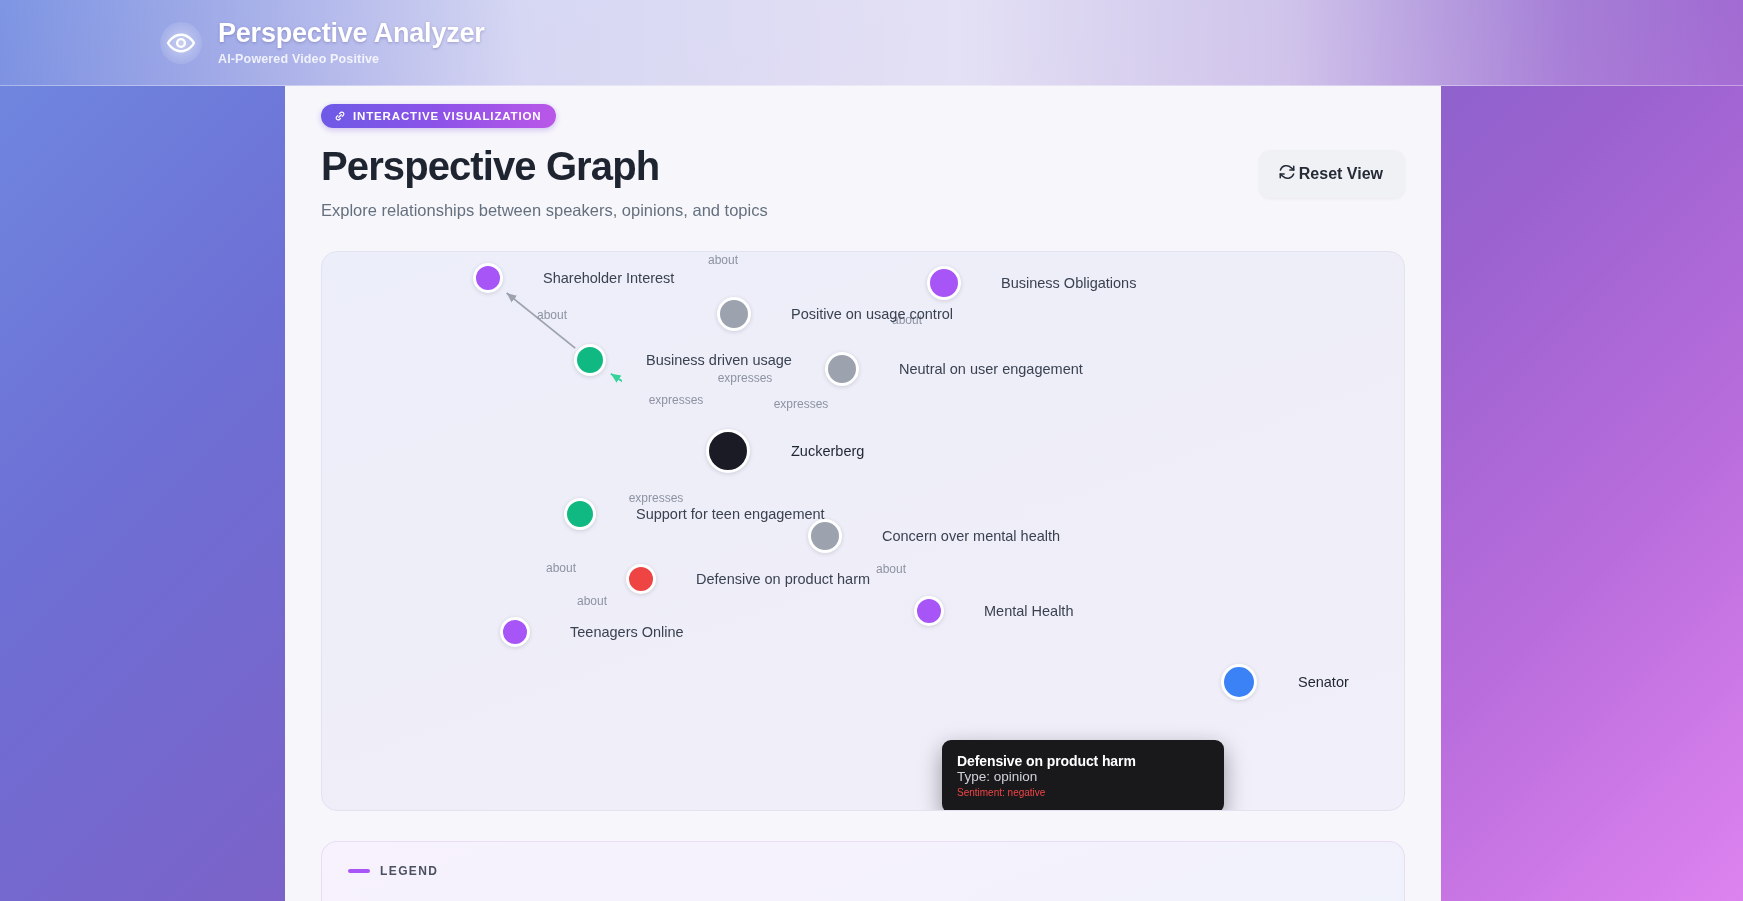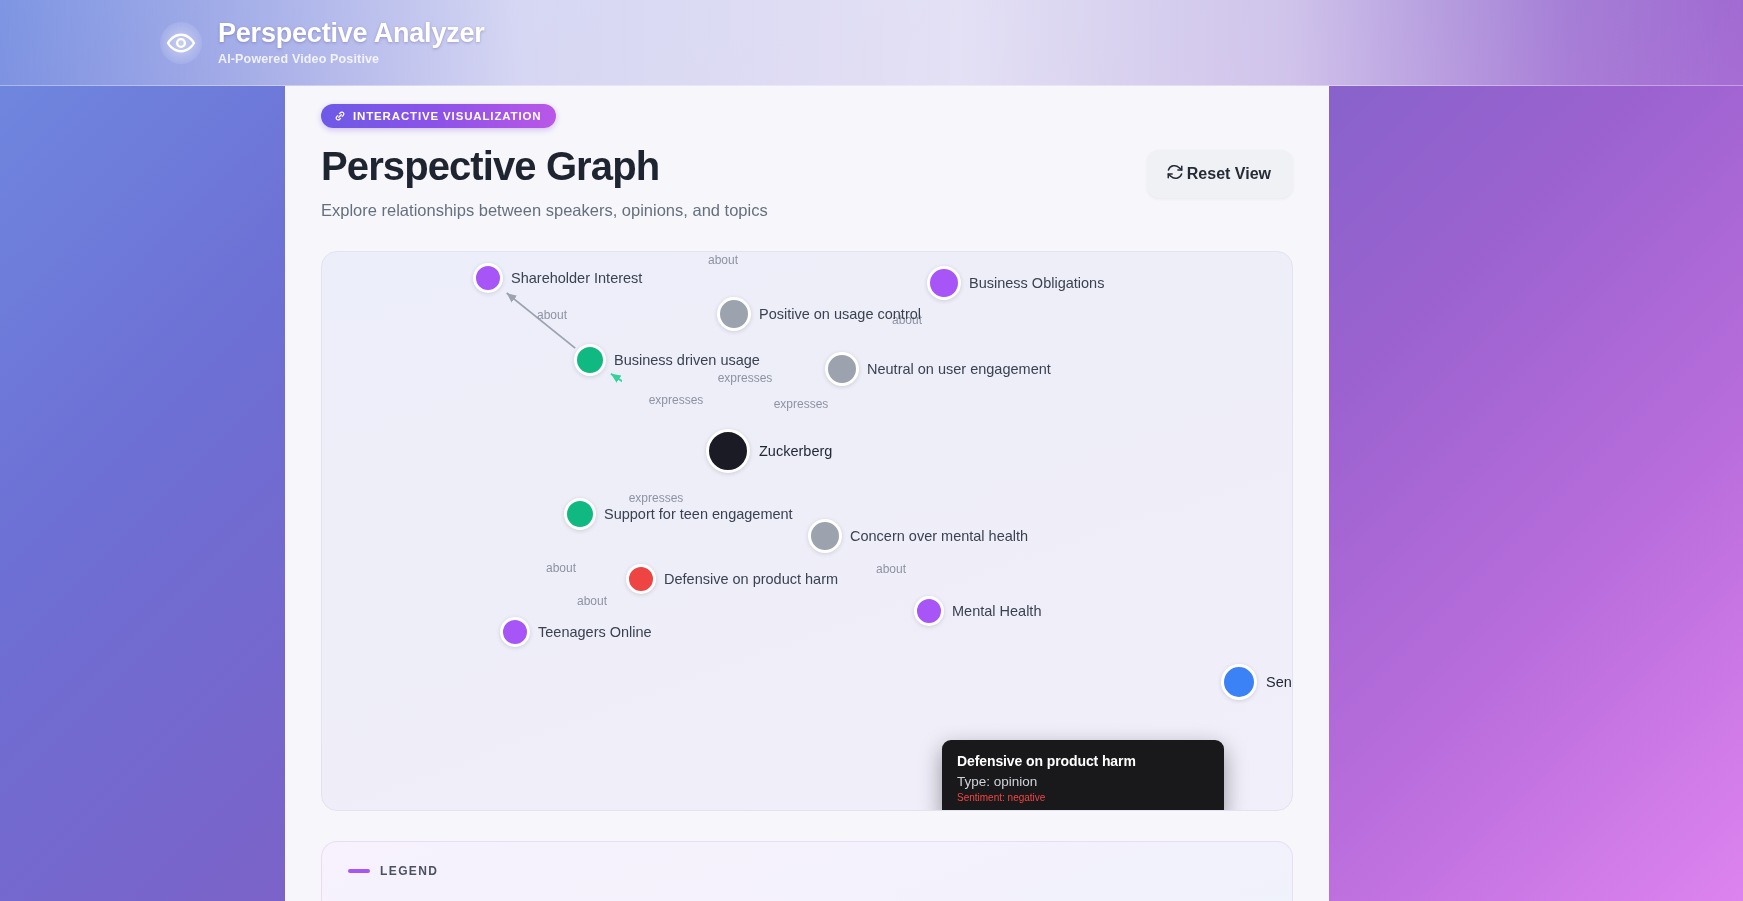--- a/index.html
+++ b/index.html
@@ -41,21 +41,21 @@
     font-size: 27px; font-weight: 700; color: #ffffff; letter-spacing: -0.2px;
     line-height: 1.08; text-shadow: 0 1px 3px rgba(60,50,120,0.32);
   }
   .brand-sub {
     font-size: 12.5px; font-weight: 600; color: rgba(255,255,255,0.82);
     margin-top: 3px; letter-spacing: 0.15px;
   }
 
   
   .sheet {
-    position: absolute; left: 285px; top: 86px; width: 1044px; height: 815px;
+    position: absolute; left: 285px; top: 86px; width: 1156px; height: 815px;
     background: #f7f7fb;
     z-index: 10;
   }
 
   .content { position: relative; padding: 0 36px; }
 
   .badge {
     display: inline-flex; align-items: center; gap: 7px;
     margin-top: 18px;
     padding: 6px 15px 6px 13px;
@@ -105,39 +105,40 @@
   .gnode.topic   { background: #a855f7; }
   .gnode.opinion-neutral { background: #9ca3af; }
   .gnode.opinion-pos     { background: #10b981; }
   .gnode.opinion-neg     { background: #ef4444; }
   .gnode.speaker         { background: #3b82f6; }
 
   .gnlabel {
     position: absolute; transform: translateY(-50%);
     font-size: 14.5px; color: #3a4251; white-space: nowrap;
     font-family: "Liberation Sans", sans-serif;
+    margin-left: 32px;
   }
   .gnlabel.strong { color: #1f2633; font-weight: 400; }
   .glabel-edge {
     position: absolute; transform: translate(-50%,-50%);
     font-size: 12px; color: #8d93a2; white-space: nowrap;
   }
 
   
   .gtip {
     position: absolute;
     left: 620px; top: 488px; width: 282px;
     background: #19191c; color: #fff;
     border-radius: 9px;
     padding: 13px 15px 15px 15px;
     box-shadow: 0 8px 22px rgba(10,10,20,0.40);
     z-index: 30;
   }
   .gtip-title { font-size: 14px; font-weight: 700; letter-spacing: -0.1px; }
-  .gtip-type  { font-size: 13.5px; color: #cfd2d8; margin-top: 5px; }
+  .gtip-type  { font-size: 13.5px; color: #cfd2d8; }
   .gtip-sent  { font-size: 10px; color: #f04444; margin-top: 3px; }
 
   
   .legend-card {
     position: relative; margin-top: 30px;
     border-radius: 16px 16px 0 0;
     border: 1px solid #eadcf6; border-bottom: none;
     background: linear-gradient(160deg, #f7f2fd 0%, #f4f2fc 50%, #eef1fb 100%);
     padding: 22px 26px 0 26px;
     height: 118px;

